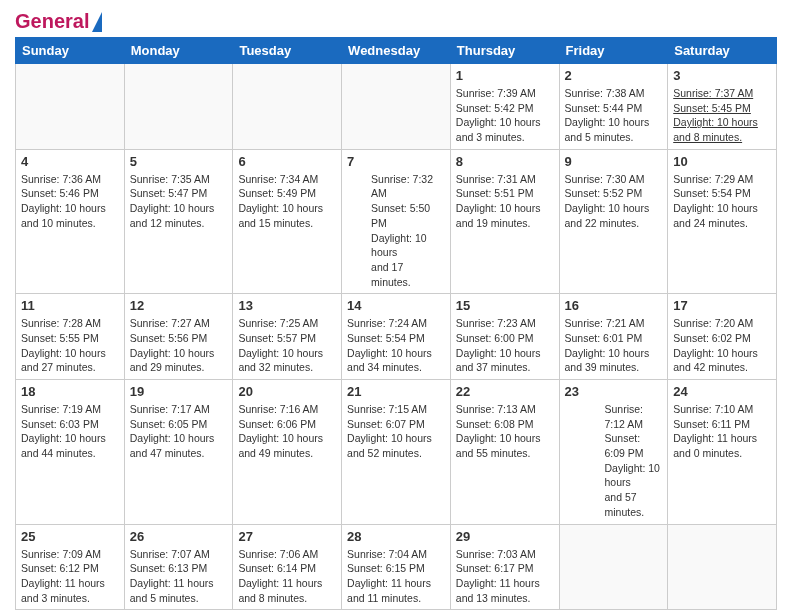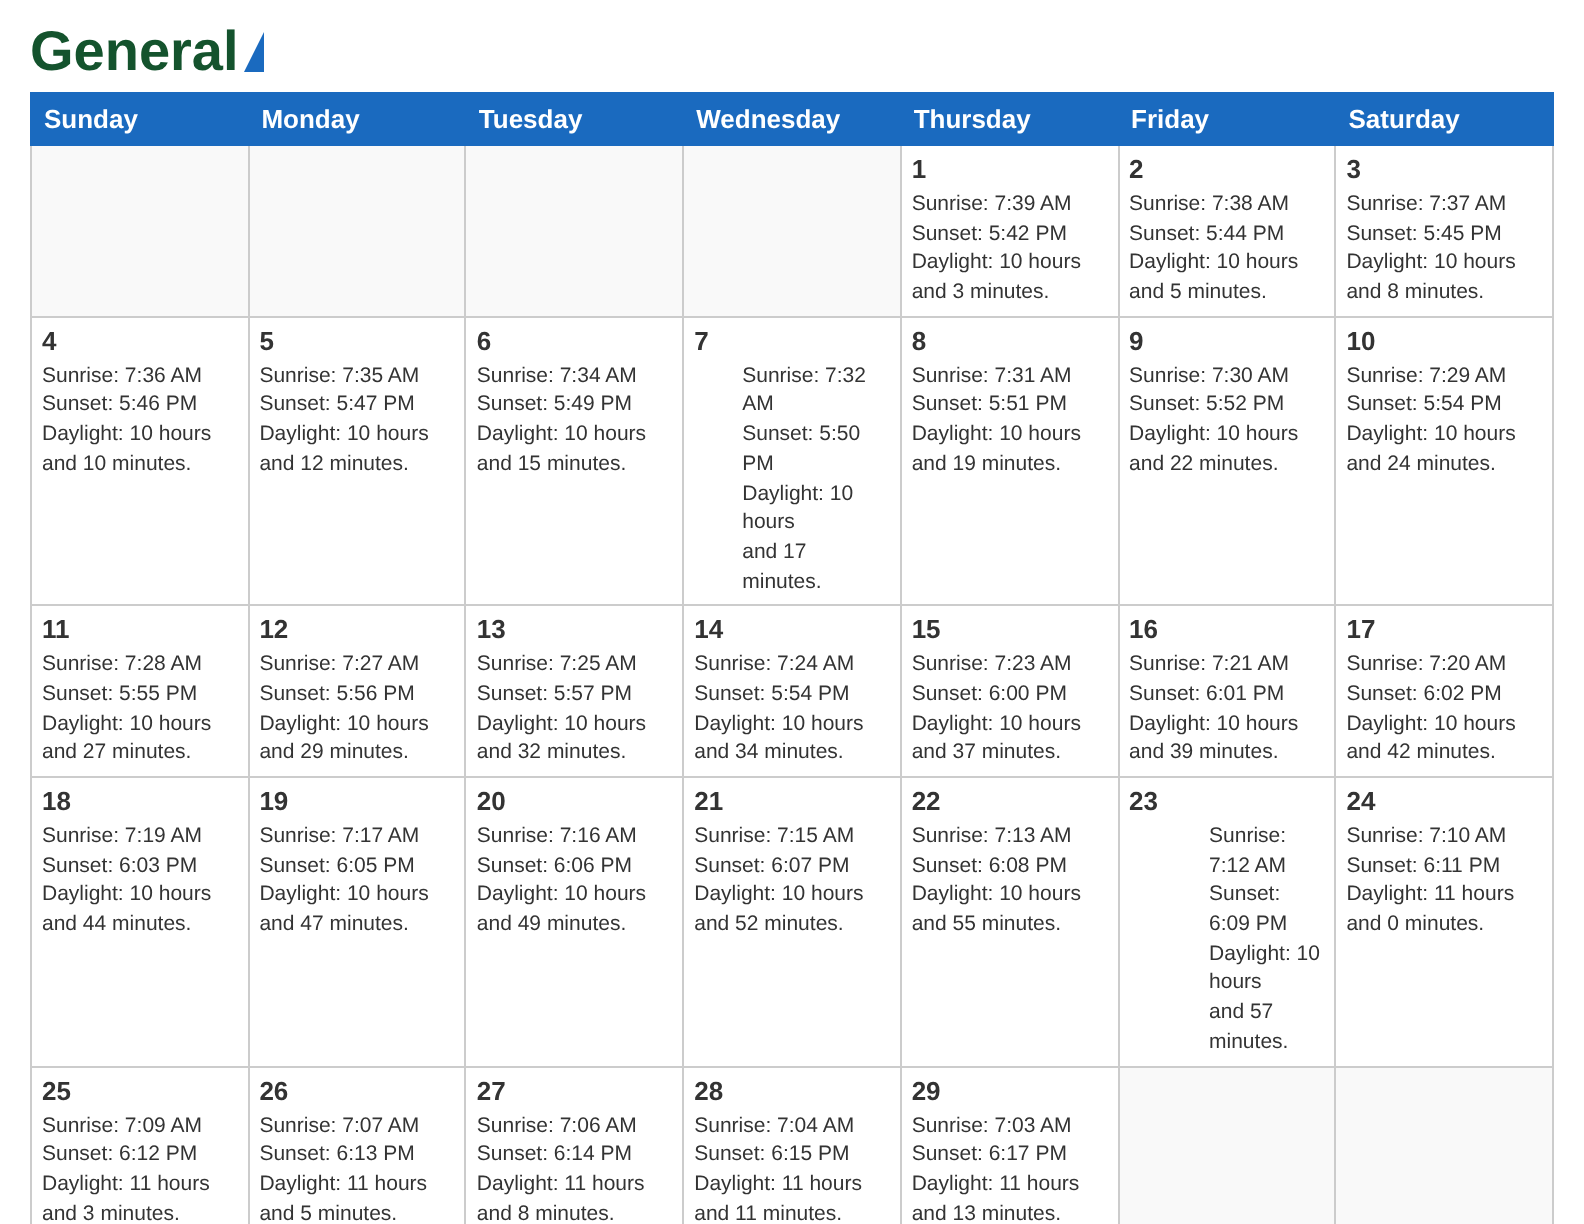--- a/index.html
+++ b/index.html
@@ -69,21 +69,21 @@
       line-height: 1.4;
       color: #333;
     }
   </style>
 </head>
 <body>
 
 <div class="header">
   <div class="logo">
     <div style="display:flex;align-items:center;">
-      <span style="font-size:28px;font-weight:bold;color:#14532d;">General</span>
+      <span style="font-size:20px;font-weight:bold;color:#be185d;">General</span>
       <div style="width:0;height:0;border-left:10px solid transparent;border-right:0px solid transparent;border-bottom:20px solid #1a6abf;margin-left:3px;"></div>
     </div>
     <div style="font-size:20px;font-weight:bold;color:#1a6abf;margin-top:-4px;"></div>
   </div>
   <div class="title-block">
     <div class="month-year"></div>
     <div class="location"></div>
   </div>
 </div>
 
@@ -114,21 +114,21 @@
         </td>
         <td>
           <div class="day-number">2</div>
           <div class="day-info" style="white-space: pre-line;">Sunrise: 7:38 AM
 Sunset: 5:44 PM
 Daylight: 10 hours
 and 5 minutes.</div>
         </td>
         <td>
           <div class="day-number">3</div>
-          <div class="day-info" style="white-space: pre-line;">Sunrise: 7:37 AM
+          <div class="day-info" style="white-space: pre-line; text-decoration: underline;">Sunrise: 7:37 AM
 Sunset: 5:45 PM
 Daylight: 10 hours
 and 8 minutes.</div>
         </td>
       </tr>
       <tr>
         <td>
           <div class="day-number">4</div>
           <div class="day-info" style="white-space: pre-line;">Sunrise: 7:36 AM
 Sunset: 5:46 PM

